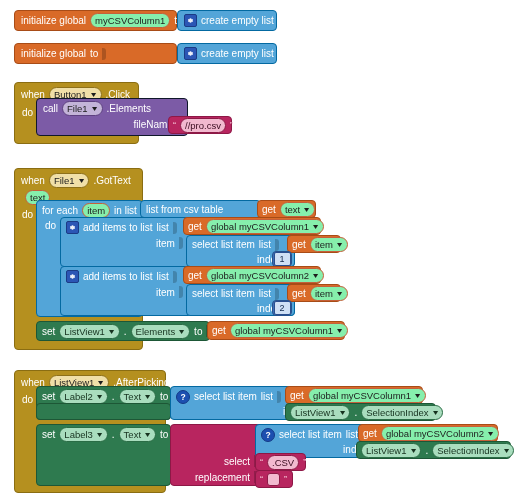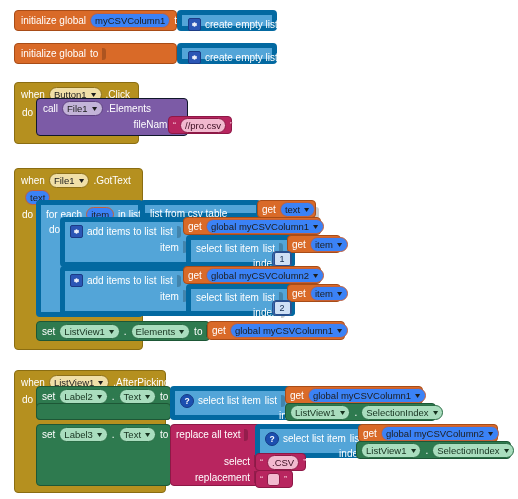--- a/index.html
+++ b/index.html
@@ -19,29 +19,29 @@
   
   .field{
     display:inline-flex;align-items:center;gap:3px;
     border-radius:8px;padding:0 4px;height:13px;
     font-size:9.5px;line-height:13px;
     border:1px solid rgba(0,0,0,.28);
   }
   .field .caret{font-size:7px;line-height:7px;transform:scaleX(1.25);}
 
   
-  .f-orange{background:#3b82f6;color:#1d1d1d;border-color:#c4603a;}
+  .f-orange{background:#86efac;color:#1d1d1d;border-color:#c4603a;}
   .f-gold{background:#f0dfa8;color:#1d1d1d;border-color:#8d701a;}
   .f-purple{background:#c3b4d8;color:#1d1d1d;border-color:#5d4080;}
   .f-green{background:#a9ddbe;color:#16321f;border-color:#2a6c45;}
   .f-pink{background:#f2b9cf;color:#3a0d20;border-color:#8d1a46;}
 
   
   .b-orange{background:#d96a28;border:1px solid #a84c17;}
-  .b-blue{background:#53a5d8;border:5px solid #0369a1;}
+  .b-blue{background:#53a5d8;border:1px solid #0369a1;}
   .b-darkblue{background:#3c6fb5;border:1px solid #27538e;}
   .b-gold{background:#b5901f;border:1px solid #8a6d12;}
   .b-purple{background:#7c5ba6;border:1px solid #0f172a;}
   .b-pink{background:#b8255f;border:1px solid #8d1846;}
   .b-green{background:#2e7a4f;border:1px solid #1d5736;}
 
   
   .gear{
     width:11px;height:11px;border-radius:2px;background:#2b56b5;
     border:1px solid #1b3b85;display:inline-flex;align-items:center;
@@ -404,24 +404,20 @@
       <span class="dot">.</span>
       <span class="field f-green">
         <span>Text</span>
         <span class="caret">▼</span>
       </span>
       <span class="lbl">to</span>
     </div>
   </div>
 
   <div class="blk b-pink" style="left:170px;top:424px;width:93px;height:62px;">
-    <div class="row" style="padding:1px 5px 0 5px;height:17px;">
-      <span class="lbl">replace all text</span>
-      <span class="socket"></span>
-    </div>
     <div class="row" style="position:absolute;right:4px;top:30px;">
       <span class="lbl">select</span>
       <span class="socket"></span>
     </div>
     <div class="row" style="position:absolute;right:4px;top:46px;text-align:center;">
       <span class="lbl">replacement</span>
       <span class="socket"></span>
     </div>
   </div>
   <div class="blk b-blue" style="left:255px;top:424px;width:126px;height:34px;">

